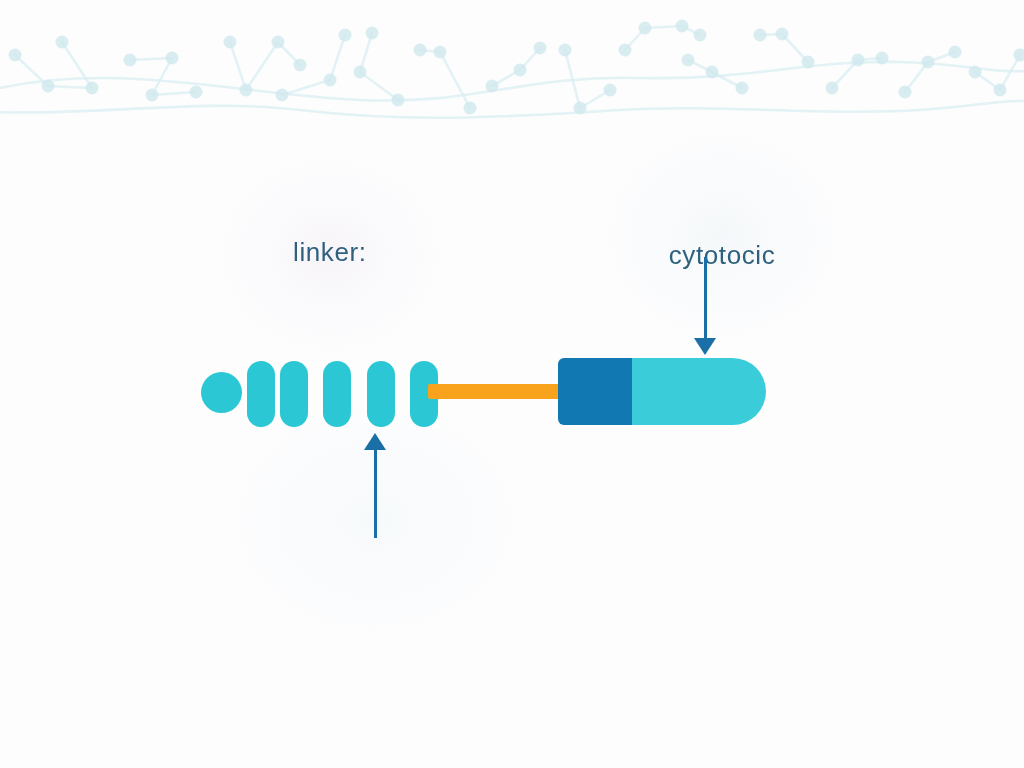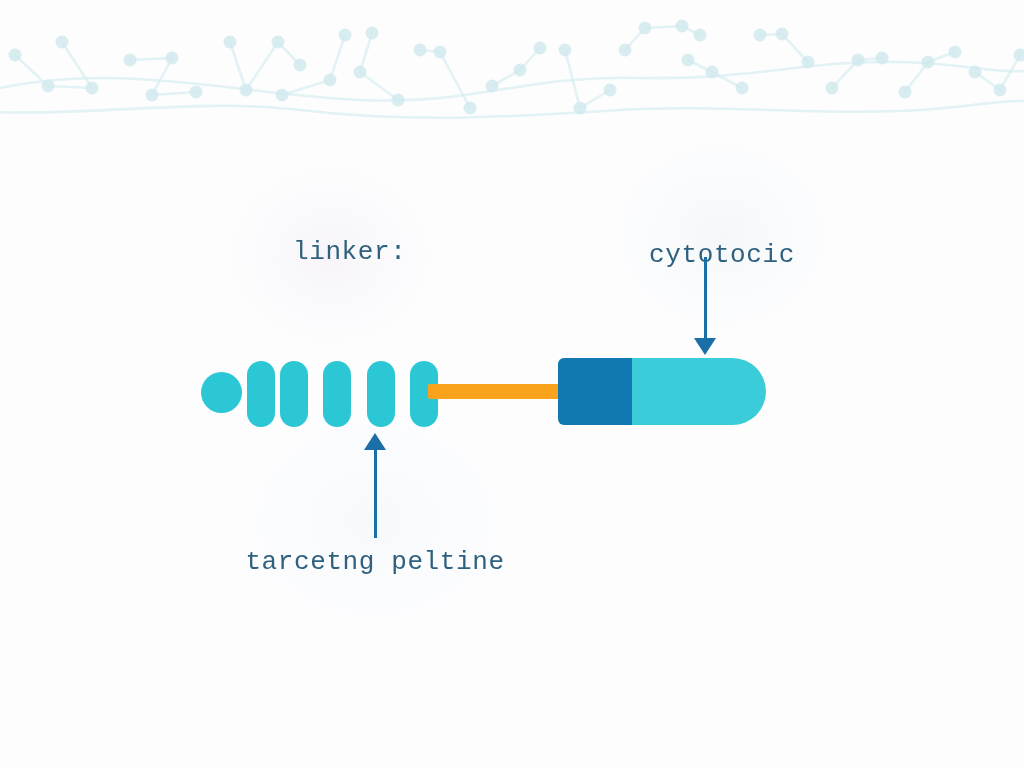--- a/index.html
+++ b/index.html
@@ -1,18 +1,18 @@
 <!DOCTYPE html>
 <html style="--background: #fdfdfe; --segment-cyan: #2bc7d4; --capsule-cyan: #3acdd9; --payload-blue: #1278b2; --linker-orange: #f9a21c; --arrow-blue: #1a6fa6; --label-text: #2f617e; --network-line: #d8eef1; --network-node: #cfe9ee;"><head>
 <meta charset="utf-8">
 <style>
   html,body{margin:0;padding:0;background:#fff;}
   .stage{
     position:relative;width:1024px;height:768px;overflow:hidden;
-    font-family:Liberation Mono, monospace;
+    font-family:Liberation Sans, sans-serif;
     background:
       radial-gradient(160px 140px at 330px 255px, rgba(242,238,244,0.55), rgba(255,255,255,0) 70%),
       radial-gradient(170px 150px at 722px 235px, rgba(238,244,246,0.55), rgba(255,255,255,0) 70%),
       radial-gradient(210px 170px at 375px 520px, rgba(240,246,248,0.5), rgba(255,255,255,0) 70%),
       var(--background,#fdfdfe);
   }
   
   .network{position:absolute;left:0;top:0;width:1024px;height:140px;}
   .network path, .network polyline{
     fill:none;stroke:var(--network-line,#d8eef1);stroke-width:2.6;
@@ -134,21 +134,20 @@
       <circle cx="905" cy="92" r="6.5"></circle>
       <circle cx="928" cy="62" r="6.5"></circle>
       <circle cx="955" cy="52" r="6.5"></circle>
       <circle cx="975" cy="72" r="6.5"></circle>
       <circle cx="1000" cy="90" r="6.5"></circle>
       <circle cx="1020" cy="55" r="6.5"></circle>
     </svg>
 
   <div class="label label-linker">linker:</div>
   <div class="label label-cytotoxic">cytotocic</div>
-  <div class="label label-targeting">tarcetng peltine</div>
 
   <div>
     <div class="arrow-shaft shaft-down"></div>
     <div class="head-down"></div>
   </div>
 
   <div>
     <div class="t-circle"></div>
     <div class="t-bar b1"></div>
     <div class="t-bar b2"></div>

